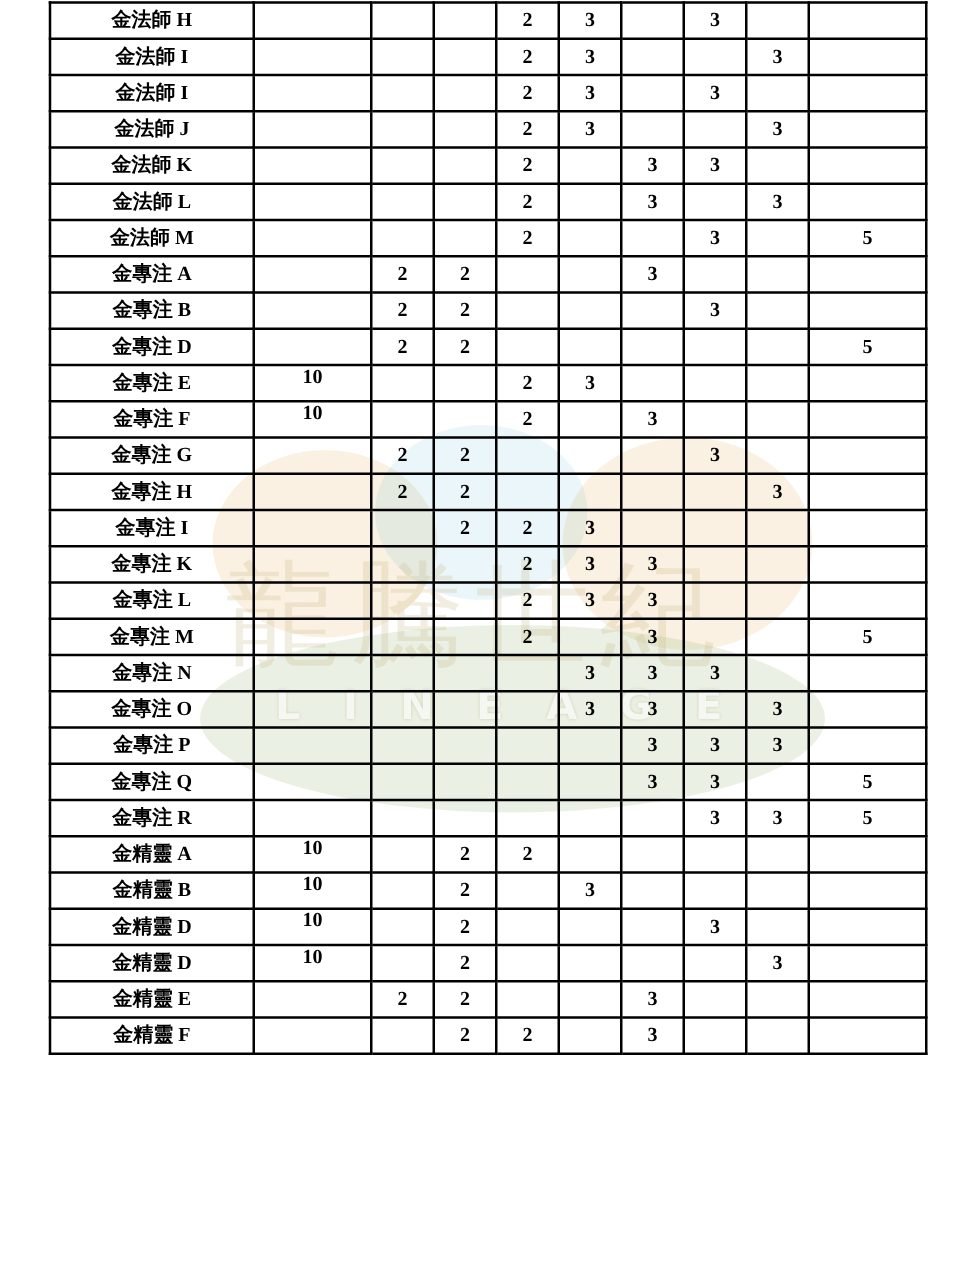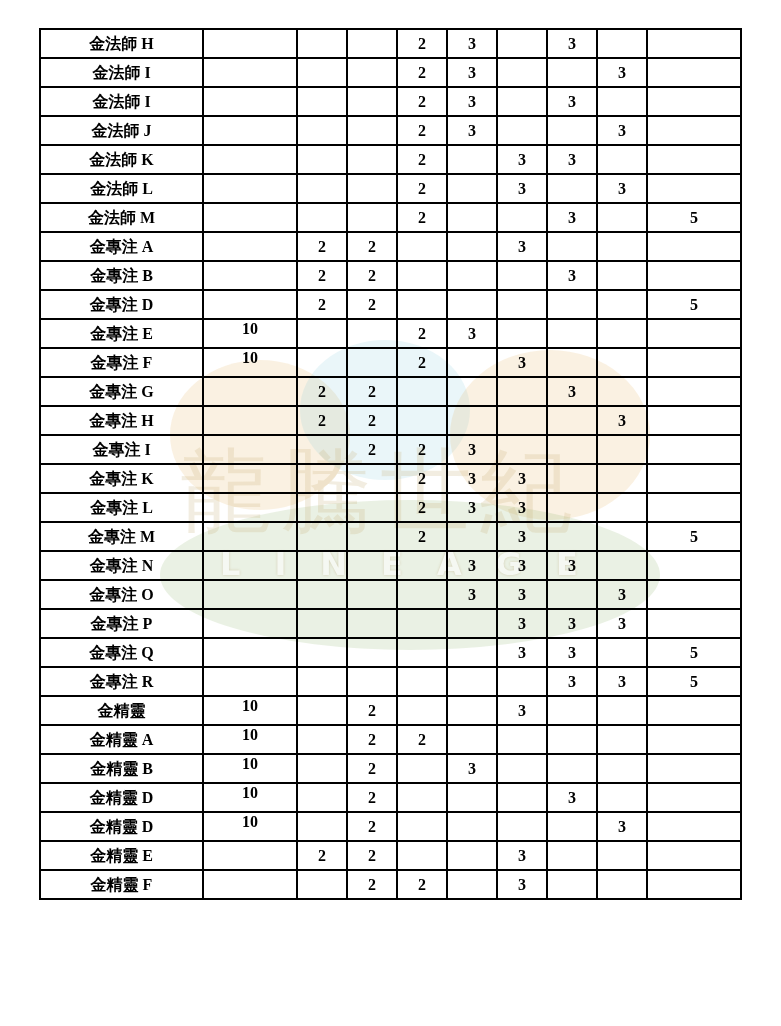--- a/index.html
+++ b/index.html
@@ -8,21 +8,21 @@
   .watermark { position: absolute; left: 150px; top: 330px; width: 520px; height: 330px;
                pointer-events: none; z-index: 0; }
   .wm-blob { position: absolute; border-radius: 50%; opacity: 0.16; }
   .wm-title { position: absolute; left: 30px; top: 100px; font-size: 92px; font-weight: normal;
               color: #c9b27a; opacity: 0.22; letter-spacing: 8px;
               font-family: "DejaVu Sans", sans-serif; white-space: nowrap; }
   .wm-sub { position: absolute; left: 70px; top: 215px; font-size: 32px; font-weight: bold;
             color: #ffffff; opacity: 0.55; letter-spacing: 34px;
             font-family: "DejaVu Sans", sans-serif; text-shadow: 0 0 3px #bfae86; }
   table.grid { position: absolute; left: 39px; top: 1px; border-collapse: collapse;
-               z-index: 1; table-layout: fixed; margin-top: 27px; }
+               z-index: 1; table-layout: fixed; }
   table.grid td { border: 2px solid #000; height: 27px; padding: 0; text-align: center;
                   vertical-align: middle; font-weight: bold; font-size: 16px; color: #000;
                   line-height: 18px; }
   td.name { width: 161px; font-size: 16px; }
   td.c1 { width: 92px; }
   td.c { width: 48px; }
   td.clast { width: 92px; }
   td.c1 span.top { position: relative; top: -5px; }
 </style>
 </head>
@@ -309,32 +309,20 @@
         <td class="c"><span></span></td>
         <td class="c"><span></span></td>
         <td class="c"><span></span></td>
         <td class="c"><span></span></td>
         <td class="c"><span></span></td>
         <td class="c"><span>3</span></td>
         <td class="c"><span>3</span></td>
         <td class="clast"><span>5</span></td>
       </tr>
       <tr>
-        <td class="name">金精靈</td>
-        <td class="c1"><span class="top">10</span></td>
-        <td class="c"><span></span></td>
-        <td class="c"><span>2</span></td>
-        <td class="c"><span></span></td>
-        <td class="c"><span></span></td>
-        <td class="c"><span>3</span></td>
-        <td class="c"><span></span></td>
-        <td class="c"><span></span></td>
-        <td class="clast"><span></span></td>
-      </tr>
-      <tr>
         <td class="name">金精靈 A</td>
         <td class="c1"><span class="top">10</span></td>
         <td class="c"><span></span></td>
         <td class="c"><span>2</span></td>
         <td class="c"><span>2</span></td>
         <td class="c"><span></span></td>
         <td class="c"><span></span></td>
         <td class="c"><span></span></td>
         <td class="c"><span></span></td>
         <td class="clast"><span></span></td>

